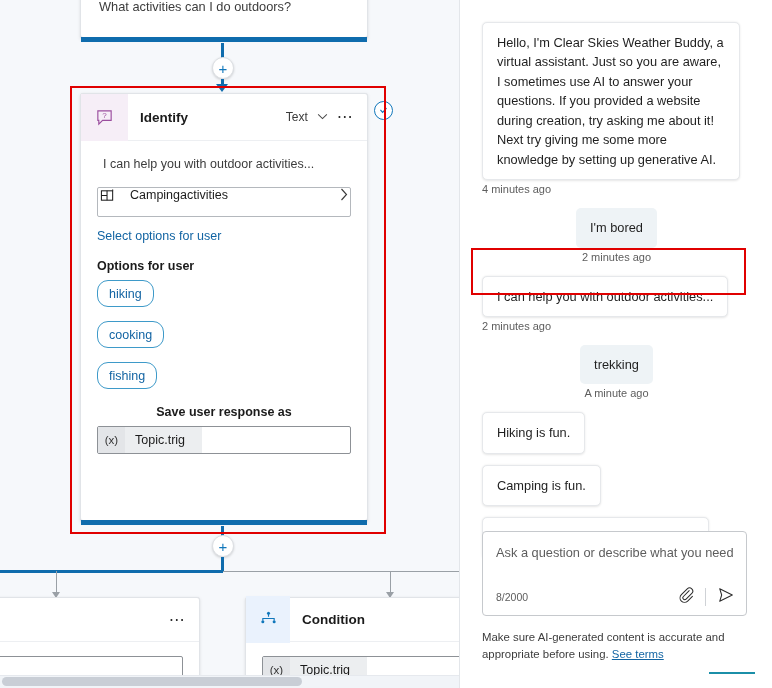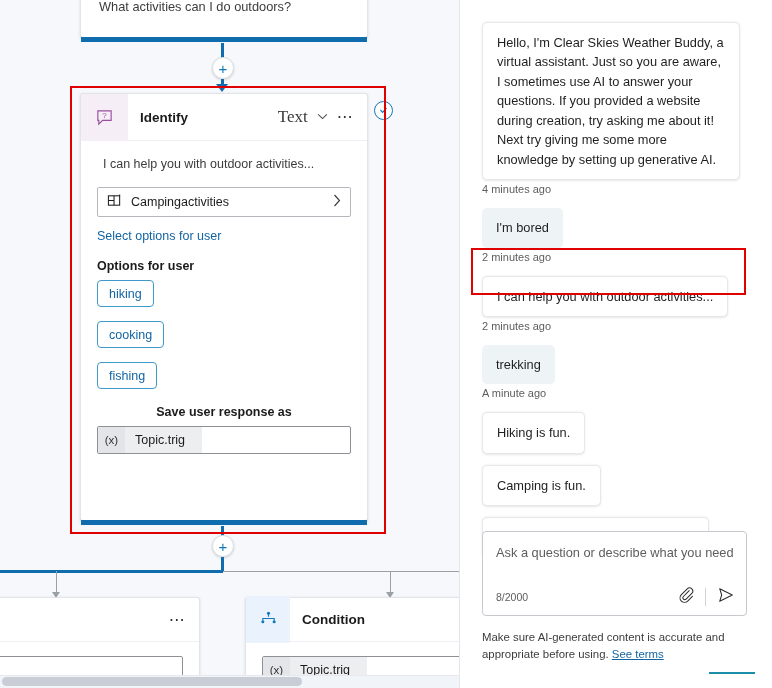--- a/index.html
+++ b/index.html
@@ -55,51 +55,51 @@
   .head-icon.question { background: #f6eef7; }
   .head-icon.condition { background: #eaf2fd; }
   .head-title {
     font-size: 13.5px; font-weight: bold; color: #1b1b1b;
     margin-left: 12px; white-space: nowrap;
   }
   .head-right {
     margin-left: auto; display: flex; align-items: center;
     gap: 9px; padding-right: 13px;
   }
-  .head-type { font-size: 17px; color: #3a3a3a; font-family: Liberation Serif, serif; }
+  .head-type { font-size: 12px; color: #3a3a3a; }
   .chev-sm { color: #4a4a4a; font-size: 10px; line-height: 1; }
   .ellipsis {
     font-size: 16px; color: #2b2b2b; letter-spacing: 1.2px;
     line-height: 10px; cursor: pointer;
   }
 
   .node-body { padding: 14px 16px 18px 16px; }
   .msg-preview {
     font-size: 12.5px; color: #3c3c3c;
     padding: 2px 0 0 6px; margin-bottom: 16px;
   }
   .field-label {
     font-size: 12.5px; font-weight: bold; color: #1b1b1b;
     margin-bottom: 7px;
   }
   .picker {
-    display: flex; align-items: center;
+    display: flex; 
     height: 30px; border: 1px solid #b4b8bd; border-radius: 2px;
-    background: #fff; padding: 0 9px; gap: 9px;
+    background: #fff; padding: 0 2px; gap: 15px;
   }
   .picker-text { font-size: 12.5px; color: #1b1b1b; flex: 1; }
   .picker-chev { color: #3a3a3a; font-size: 12px; }
   .link-blue {
     display: block; font-size: 12.5px; color: #1264a3;
     margin-top: 12px; margin-bottom: 16px; cursor: pointer;
   }
   .opt-chip {
     display: inline-flex; align-items: center;
     height: 27px; padding: 0 11px;
-    border: 1px solid #3e9ac9; border-radius: 4px;
+    border: 1px solid #3e9ac9; border-radius: 11px;
     font-size: 12.5px; color: #1264a3; background: #fff;
     margin-bottom: 14px;
   }
   .var-field {
     display: flex; align-items: center; height: 28px;
     border: 1px solid #8d9196; border-radius: 2px; background: #fff;
   }
   .var-token {
     display: flex; align-items: center; height: 100%;
     background: #eceef0; padding: 0 3px 0 0;
@@ -150,21 +150,21 @@
     border-left: 1px solid #e3e6ea;
     overflow: hidden;
   }
   #chat-stream {
     position: absolute; left: 0; top: 0;
     width: 313px; height: 660px;
     padding: 22px 22px 0 22px;
   }
   .bubble-row { display: flex; flex-direction: column; }
   .bubble-row.bot { align-items: flex-start; }
-  .bubble-row.user { align-items: flex-start; }
+  .bubble-row.user { align-items: center; }
   .bubble {
     max-width: 258px;
     border-radius: 5px;
     padding: 10px 14px;
     font-size: 12.8px; line-height: 1.52;
     color: #1f1f1f;
   }
   .bubble.bot {
     background: #ffffff; border: 1px solid #e6e8eb;
     box-shadow: 0 0.8px 2.2px rgba(0,0,0,.10);

